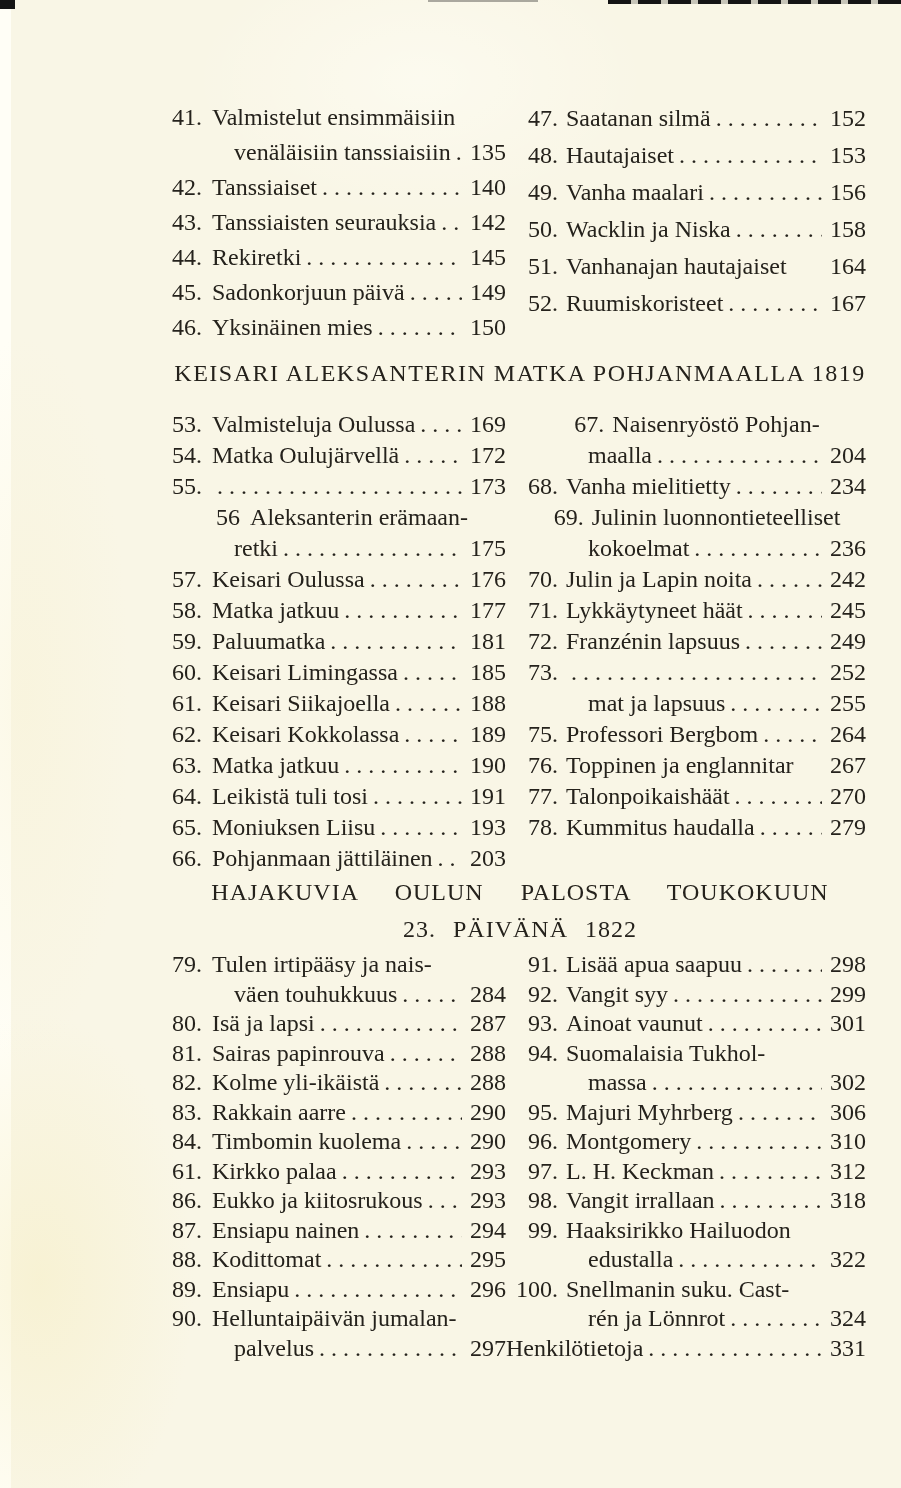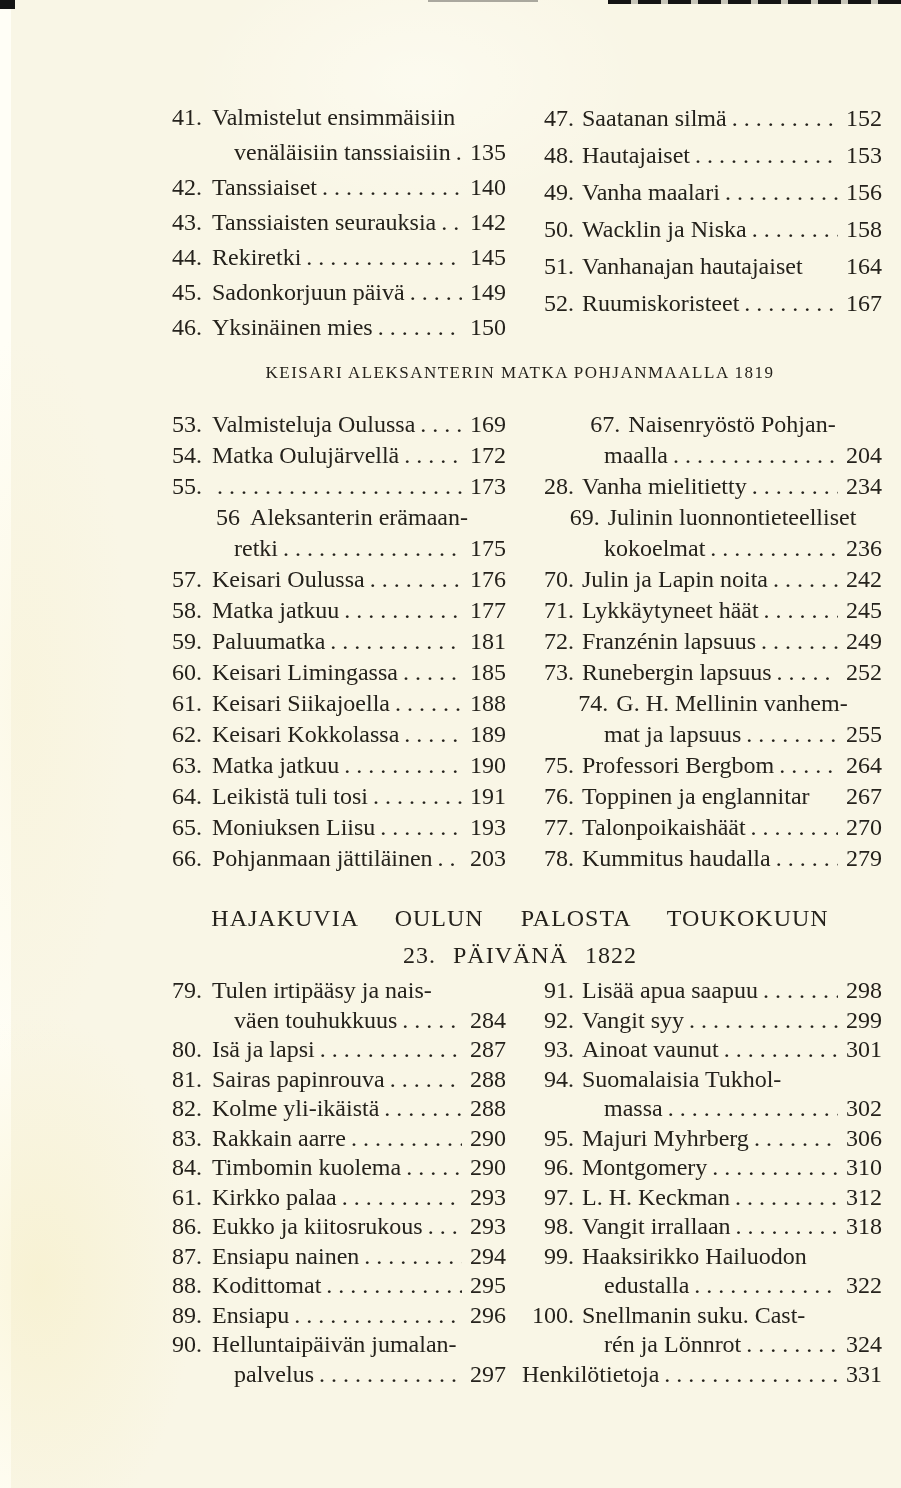--- a/index.html
+++ b/index.html
@@ -27,21 +27,21 @@
   }
   .artifact{position:absolute;background:var(--artifact);}
   .artifact-corner{left:0;top:0;width:15px;height:9px;}
   .artifact-dashes{
     left:608px;top:0;width:293px;height:4px;
     background:repeating-linear-gradient(90deg, var(--artifact) 0 23px, rgba(20,20,20,.22) 23px 30px);
   }
   .artifact-mark{left:428px;top:0;width:110px;height:2px;opacity:.35;}
 
   .content{position:absolute;left:158px;top:100px;width:724px;}
-  .sec{display:grid;grid-template-columns:348px 360px;column-gap:16px;}
+  .sec{display:grid;grid-template-columns:348px 360px;}
   .col{min-width:0;}
   .entry{margin:0;}
   .line{
     display:flex;align-items:baseline;white-space:nowrap;
     font-size:24px;
   }
   .s1 .colL .line{line-height:35px;}
   .s1 .colR .line{line-height:37px;}
   .s2 .line{line-height:31px;justify-content:center;}
   .s3 .line{line-height:29.5px;}
@@ -50,27 +50,26 @@
   .cont .text{padding-left:22px;}
   .text{flex:none;}
   .leader{
     flex:1 1 0;min-width:0;overflow:hidden;
     letter-spacing:6px;padding-left:5px;
   }
   .page-num{flex:none;min-width:40px;padding-left:4px;text-align:right;}
 
   .h2{
     text-align:center;
-    font-size:17px;letter-spacing:1.5px;line-height:30px;
+    font-size:24px;letter-spacing:1.5px;line-height:30px;
     margin:13px 0 21px 0;
   }
   .h3{
     text-align:center;
     font-size:24px;letter-spacing:1px;line-height:37px;
-    margin-top:26px;
   }
   .h3 .wide{word-spacing:30px;}
   .h3 .sub{word-spacing:10px;}
   .s3{margin-top:2px;}
 </style>
 </head>
 <body>
 
 <div class="page">
   <div class="artifact artifact-corner"></div>
@@ -314,21 +313,21 @@
             </div>
             <div class="line cont">
               <span class="num"></span>
               <span class="text">maalla</span>
               <span class="leader">............................................................</span>
               <span class="page-num">204</span>
             </div>
           </div>
           <div class="entry">
             <div class="line">
-              <span class="num">28.</span>
+              <span class="num">68.</span>
               <span class="text">Vanha mielitietty</span>
               <span class="leader">............................................................</span>
               <span class="page-num">234</span>
             </div>
           </div>
           <div class="entry">
             <div class="line">
               <span class="num">69.</span>
               <span class="text">Julinin luonnontieteelliset</span>
             </div>
@@ -359,30 +358,25 @@
             <div class="line">
               <span class="num">72.</span>
               <span class="text">Franzénin lapsuus</span>
               <span class="leader">............................................................</span>
               <span class="page-num">249</span>
             </div>
           </div>
           <div class="entry">
             <div class="line">
               <span class="num">73.</span>
-              <span class="text">Runebergin lapsuus</span>
               <span class="leader">............................................................</span>
               <span class="page-num">252</span>
             </div>
           </div>
           <div class="entry">
-            <div class="line">
-              <span class="num">74.</span>
-              <span class="text">G. H. Mellinin vanhem-</span>
-            </div>
             <div class="line cont">
               <span class="num"></span>
               <span class="text">mat ja lapsuus</span>
               <span class="leader">............................................................</span>
               <span class="page-num">255</span>
             </div>
           </div>
           <div class="entry">
             <div class="line">
               <span class="num">75.</span>

